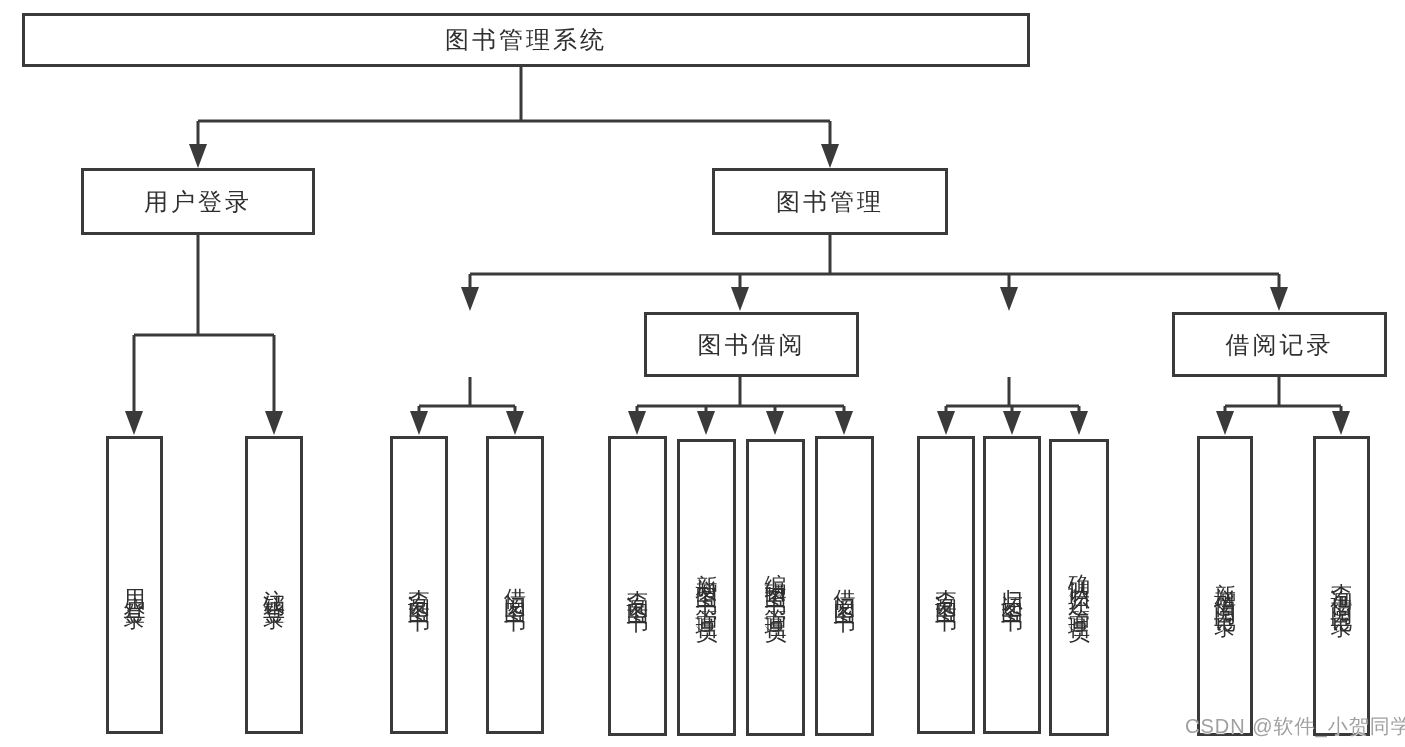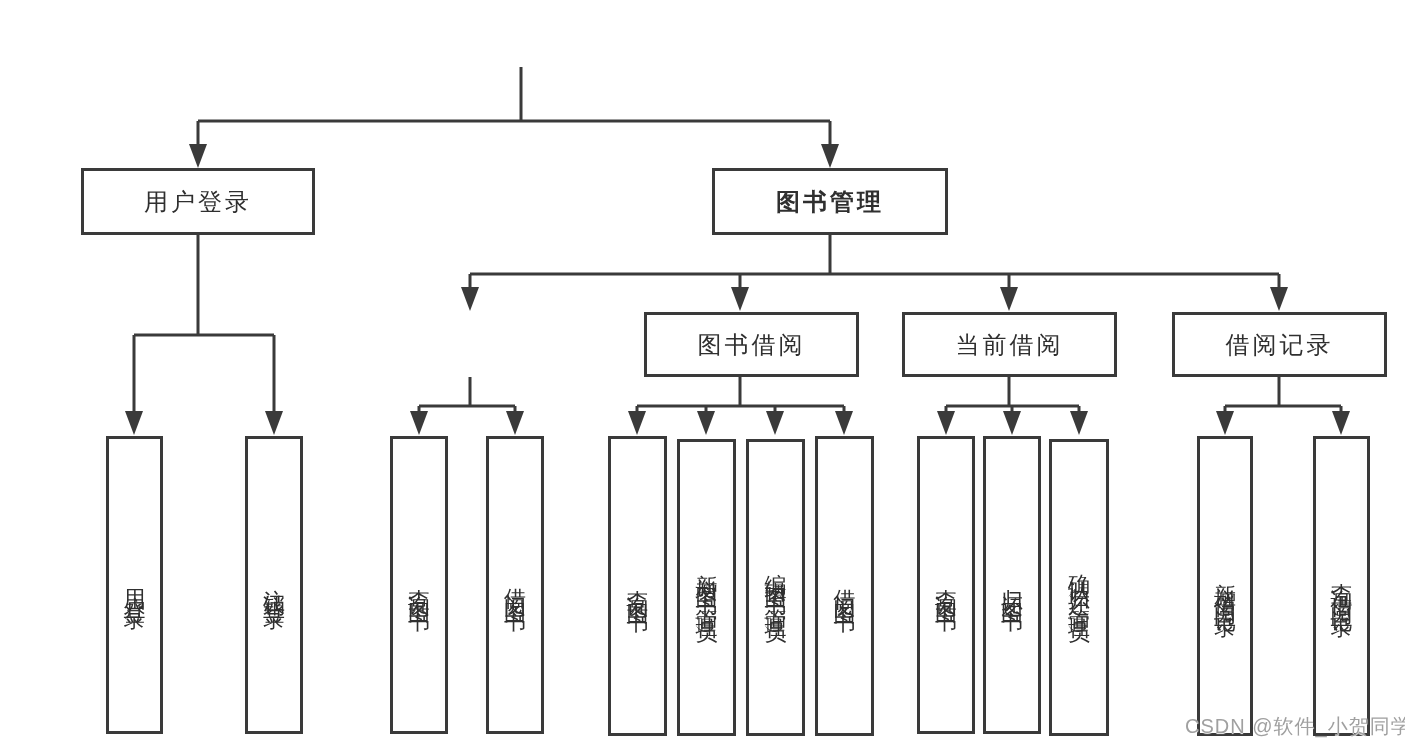--- a/index.html
+++ b/index.html
@@ -86,33 +86,33 @@
       M697 411 L715 411 L706 435 Z
       M766 411 L784 411 L775 435 Z
       M835 411 L853 411 L844 435 Z
       M937 411 L955 411 L946 435 Z
       M1003 411 L1021 411 L1012 435 Z
       M1070 411 L1088 411 L1079 435 Z
       M1216 411 L1234 411 L1225 435 Z
       M1332 411 L1350 411 L1341 435 Z"></path>
   </svg>
 
+  <div class="box h-label" style="left:22px;top:13px;width:1008px;height:54px;">
+    <span>图书管理系统</span>
+  </div>
 
   <div class="box h-label" style="left:81px;top:168px;width:234px;height:67px;">
     <span>用户登录</span>
   </div>
-  <div class="box h-label" style="left:712px;top:168px;width:236px;height:67px;font-weight:bold;">
+  <div class="box h-label" style="left:712px;top:168px;width:236px;height:67px;">
     <span>图书管理</span>
   </div>
 
   <div class="box h-label" style="left:633px;top:312px;width:215px;height:65px;margin-left:11px;">
     <span>图书借阅</span>
-  </div>
-  <div class="box h-label" style="left:902px;top:312px;width:215px;height:65px;">
-    <span>当前借阅</span>
   </div>
   <div class="box h-label" style="left:1172px;top:312px;width:215px;height:65px;">
     <span>借阅记录</span>
   </div>
 
   <div class="box v-label" style="left:106px;top:436px;width:57px;height:298px;">
     <span>用户登录</span>
   </div>
   <div class="box v-label" style="left:245px;top:436px;width:58px;height:298px;">
     <span>注销登录</span>

